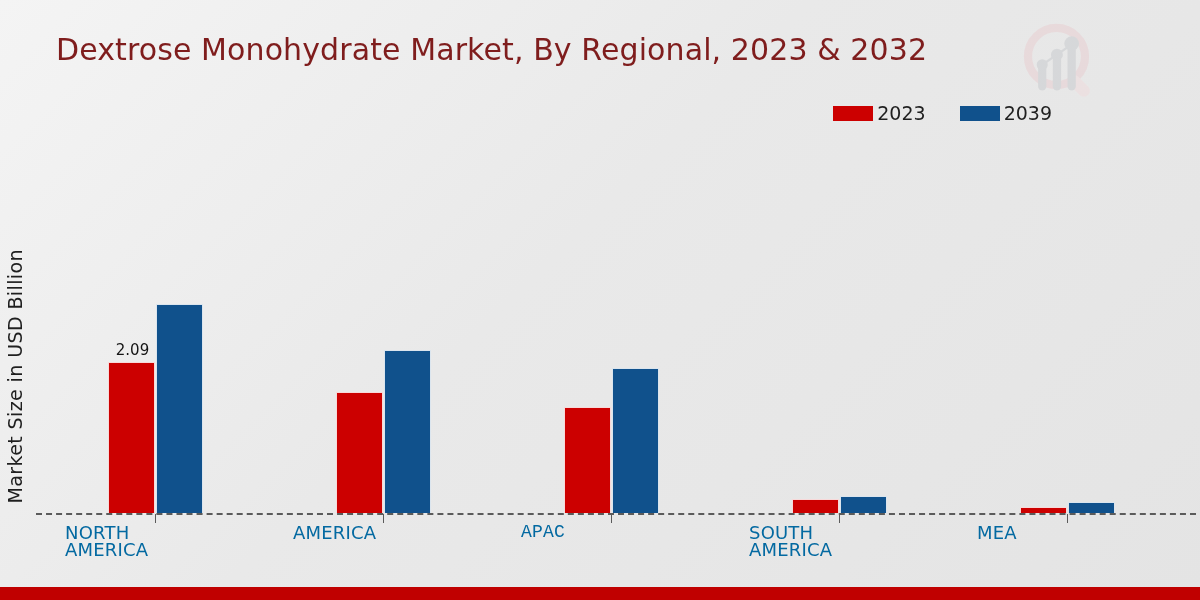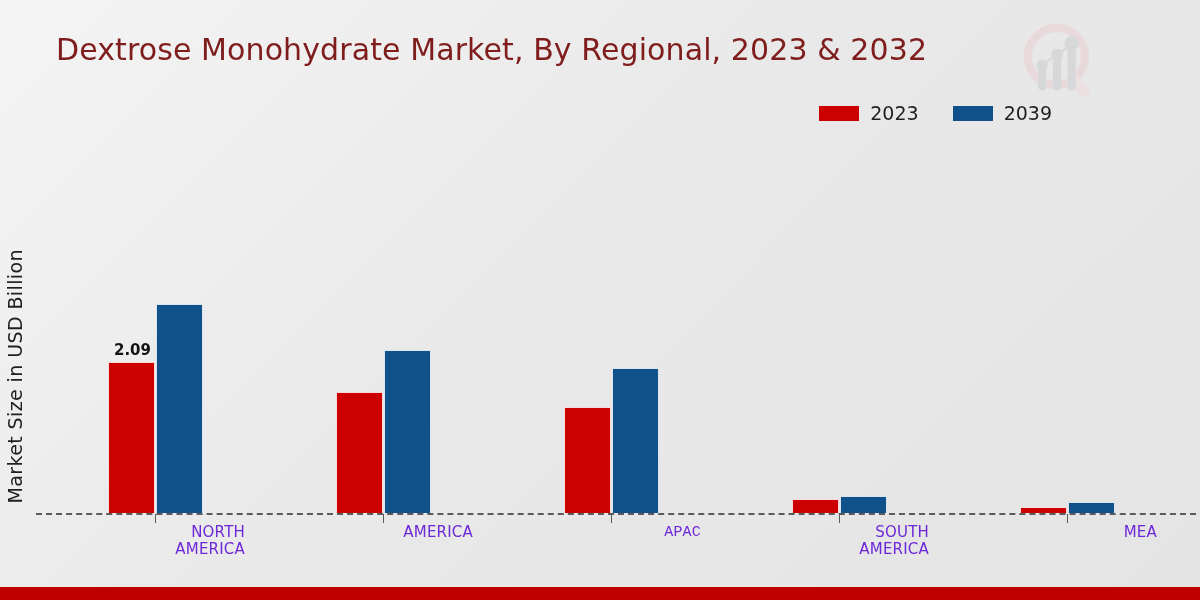--- a/index.html
+++ b/index.html
@@ -15,21 +15,21 @@
 
   
   #chart-title {
     position:absolute; left:56px; top:32px;
     font-size:30px; color:#7f1d1d; font-weight:400;
     letter-spacing:.1px; white-space:nowrap;
   }
 
   
   #legend { position:absolute; right:148px; top:102px; display:flex; align-items:center; gap:34px; }
-  .legend-item { display:flex; align-items:center; gap:11px; }
+  .legend-item { display:flex; align-items:center; gap:4px; }
   .legend-swatch { width:40px; height:15px; display:block; }
   .legend-label { font-size:19px; color:#1f1f1f; }
 
   
   #y-axis-title {
     position:absolute; left:2px; top:216px; width:26px; height:320px;
     display:flex; align-items:center; justify-content:center;
   }
   #y-axis-title span {
     writing-mode:vertical-rl; transform:rotate(180deg);
@@ -41,26 +41,26 @@
   #baseline {
     position:absolute; left:36px; top:513px; width:1160px; height:0;
     border-top:2px dashed #5b5b5b;
   }
   .group { position:absolute; bottom:86px; height:420px; }
   .bar { position:absolute; bottom:0; width:47px; border:1px solid rgba(255,255,255,.85); border-bottom:none; }
   .bar.red  { background:#CC0000; left:0; }
   .bar.blue { background:#10518C; left:48px; }
   .bar-value {
     position:absolute; bottom:100%; left:0; width:47px; margin-bottom:4px;
-    text-align:center; font-size:15px; font-weight:bold; color:#141414; white-space:nowrap;
+    text-align:center; font-size:15px; font-weight:normal; color:#141414; white-space:nowrap;
   }
   .tick { position:absolute; top:514px; width:1px; height:9px; background:#5b5b5b; }
   .cat-label {
-    position:absolute; top:524px; width:180px; text-align:right;
-    font-size:15px; color:#6d28d9; line-height:17px; letter-spacing:.2px;
+    position:absolute; top:524px; width:180px; text-align:left;
+    font-size:18px; color:#0369a1; line-height:17px; letter-spacing:.2px;
   }
 
   
   #bottom-band { position:absolute; left:0; bottom:0; width:1200px; height:13px; background:#C00000; }
 </style>
 </head>
 <body>
 
 <svg id="watermark" viewBox="0 0 100 100">
   <circle cx="44" cy="44" r="31" fill="none" stroke="#e8cfd2" stroke-width="9"></circle>

